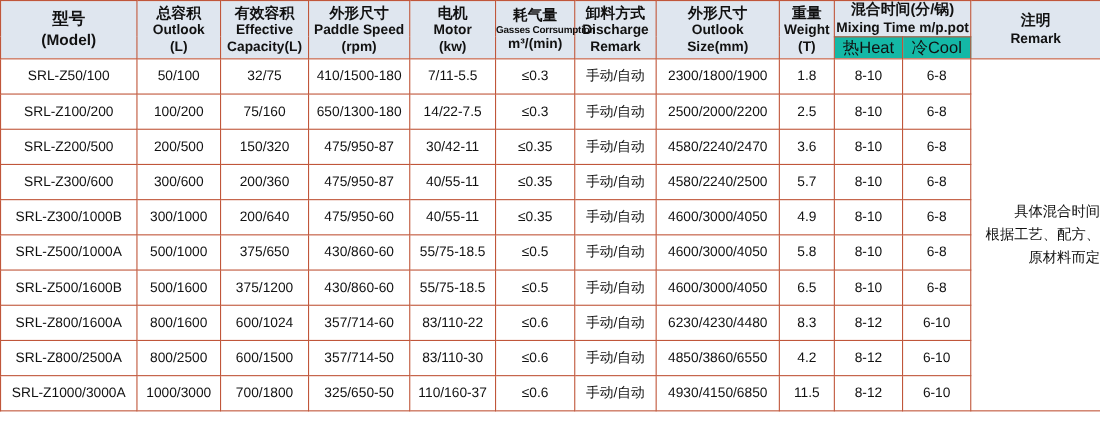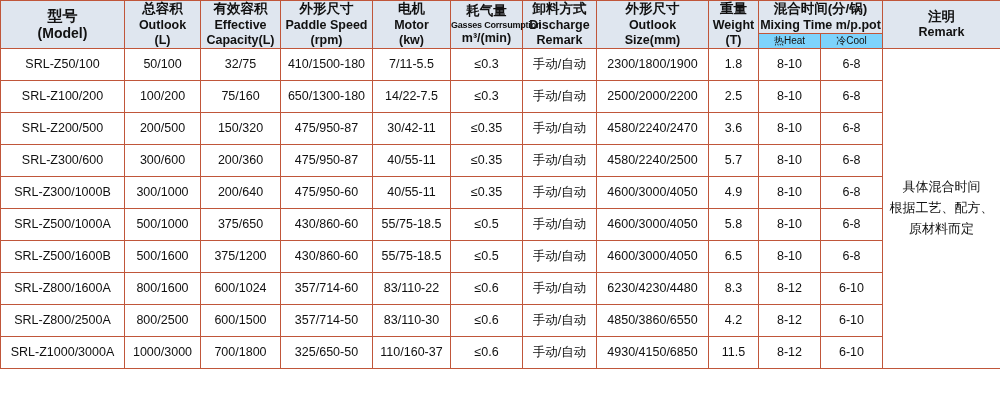--- a/index.html
+++ b/index.html
@@ -55,24 +55,24 @@
     font-size: 9px;
     font-weight: bold;
     letter-spacing: -0.2px;
   }
   .hdr-box {
     padding: 5px 2px 6px 2px;
   }
   .hdr-model .hdr-cn { font-size: 15px; }
   .hdr-model .hdr-en { font-size: 14px; }
   .subhdr {
-    font-size: 10px;
+    font-size: 15px;
     font-weight: bold;
     padding: 4px 2px;
-    background: #7dd3fc;
+    background: #14b8a6;
     white-space: nowrap;
   }
   
   tbody td {
     height: 31px;
     font-size: 12.5px;
     background: #ffffff;
     white-space: nowrap;
   }
   td.model {
@@ -80,21 +80,21 @@
     text-align: center;
   }
   td.remark {
     background: #ffffff;
     font-size: 13px;
     line-height: 1.6;
     vertical-align: middle;
     padding: 0 6px;
   }
   .remark-inner {
-    text-align: center;
+    text-align: right;
   }
   .footnote {
     position: absolute;
     right: 6px;
     bottom: 2px;
     font-size: 11px;
     color: #111;
     white-space: nowrap;
   }
 </style>

